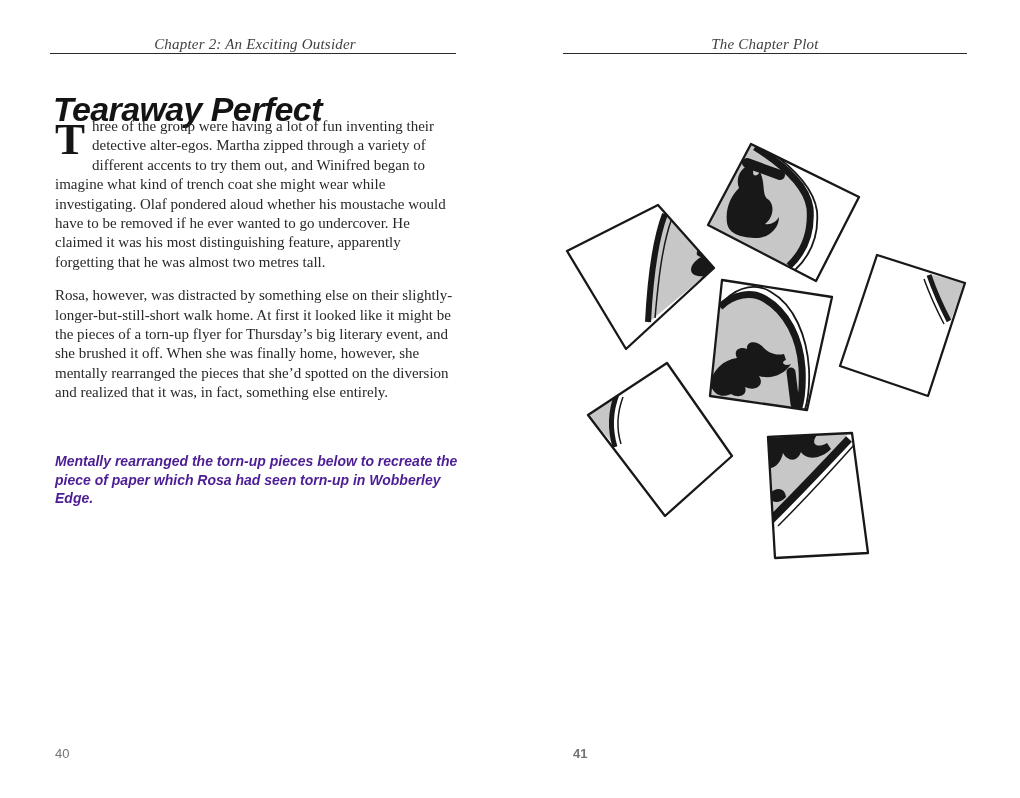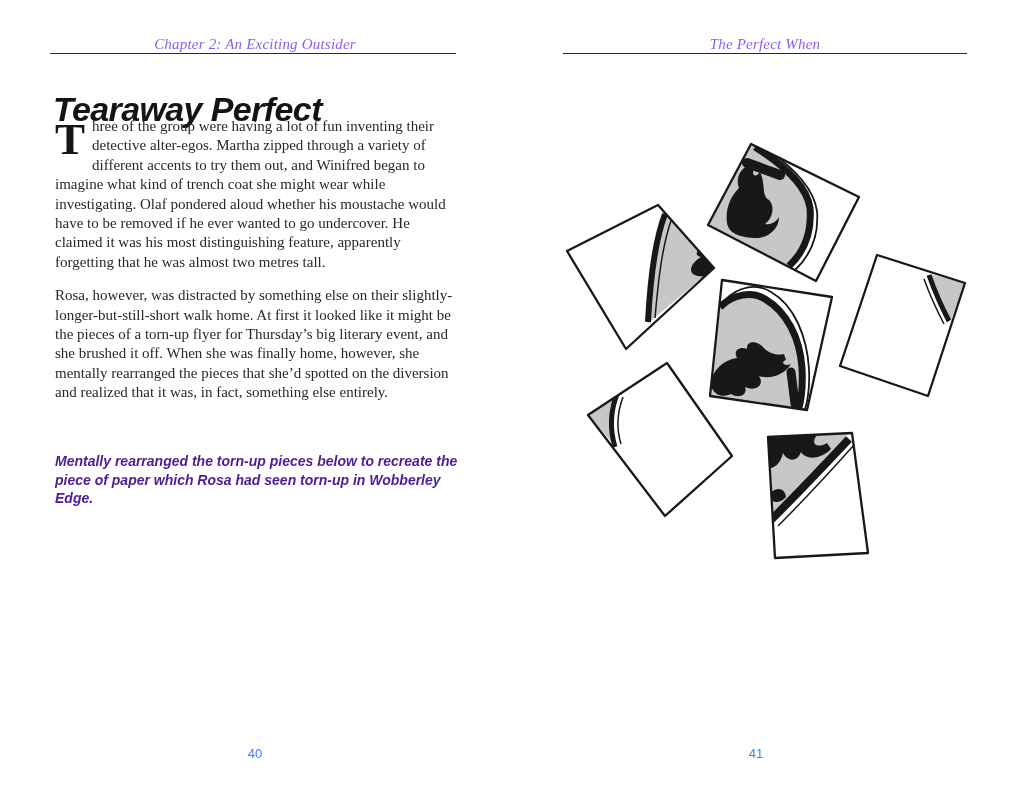--- a/index.html
+++ b/index.html
@@ -1,41 +1,41 @@
 <!DOCTYPE html>
 <html><head>
 <meta charset="utf-8">
 <style>
   html,body{margin:0;padding:0;background:#ffffff;}
   .spread{position:relative;width:1020px;height:798px;background:#ffffff;overflow:hidden;
           font-family:"Liberation Serif",serif;}
   
   .running-head{position:absolute;top:35px;width:400px;text-align:center;
-                font:italic 15px/18px "Liberation Serif",serif;color:#8b5cf6;letter-spacing:.2px;}
+                font:italic 15px/18px "Liberation Serif",serif;color:#404040;letter-spacing:.2px;}
   .running-head.left{left:55px;}
   .running-head.right{left:565px;}
   .head-rule{position:absolute;top:53px;height:0;border-top:1.5px solid #2b2b2b;}
   .head-rule.left{left:50px;width:406px;}
   .head-rule.right{left:563px;width:404px;}
   
   .title{position:absolute;left:53px;top:66px;width:420px;
          font:italic 700 34px/40px "Liberation Sans",sans-serif;
          color:#141414;letter-spacing:-0.6px;}
   .bodycopy{position:absolute;left:55px;top:117px;width:404px;
             font:15px/19.4px "Liberation Serif",serif;color:#282828;
             text-rendering:optimizeLegibility;}
   .bodycopy p{margin:0 0 14px 0;}
   .dropcap{float:left;font:700 45px/36px "Liberation Serif",serif;color:#151515;
            margin:4px 7px 0 0;}
   .instruction{position:absolute;left:55px;top:452px;width:404px;
                font:italic 700 14px/18.5px "Liberation Sans",sans-serif;color:#4c1d95;}
-  .pagenum{position:absolute;top:746px;width:400px;text-align:center;
-           font:13px "Liberation Sans",sans-serif;color:#3b82f6;}
+  .pagenum{position:absolute;top:746px;width:400px;text-align:left;
+           font:13px "Liberation Sans",sans-serif;color:#737373;}
   .pagenum.left{left:55px;}
-  .pagenum.right{left:556px;}
+  .pagenum.right{left:573px;font-weight:bold;}
   .illustration{position:absolute;left:555px;top:108px;width:420px;height:460px;}
 </style>
 </head>
 <body>
 
 <div class="spread">
 
   <div>
     <div class="running-head left">Chapter 2: An Exciting Outsider</div>
     <div class="head-rule left"></div>
@@ -46,21 +46,21 @@
       <p><span class="dropcap">T</span><span>hree of the group were having a lot of fun inventing their detective alter-egos. Martha zipped through a variety of different accents to try them out, and Winifred began to imagine what kind of trench coat she might wear while investigating. Olaf pondered aloud whether his moustache would have to be removed if he ever wanted to go undercover. He claimed it was his most distinguishing feature, apparently forgetting that he was almost two metres tall.</span></p>
       <p>Rosa, however, was distracted by something else on their slightly-longer-but-still-short walk home. At first it looked like it might be the pieces of a torn-up flyer for Thursday’s big literary event, and she brushed it off. When she was finally home, however, she mentally rearranged the pieces that she’d spotted on the diversion and realized that it was, in fact, something else entirely.</p>
     </div>
 
     <div class="instruction">Mentally rearranged the torn-up pieces below to recreate the piece of paper which Rosa had seen torn-up in Wobberley Edge.</div>
 
     <div class="pagenum left">40</div>
   </div>
 
   <div>
-    <div class="running-head right">The Perfect When</div>
+    <div class="running-head right">The Chapter Plot</div>
     <div class="head-rule right"></div>
 
     <svg class="illustration" viewBox="0 0 420 460" xmlns="http://www.w3.org/2000/svg">
       <defs>
         <clipPath id="cp1">
             <polygon points="196,36 304,89 261,173 153,117"></polygon>
           </clipPath>
         <clipPath id="cp2">
             <polygon points="103,97 159,160 71,241 12,143"></polygon>
           </clipPath>

